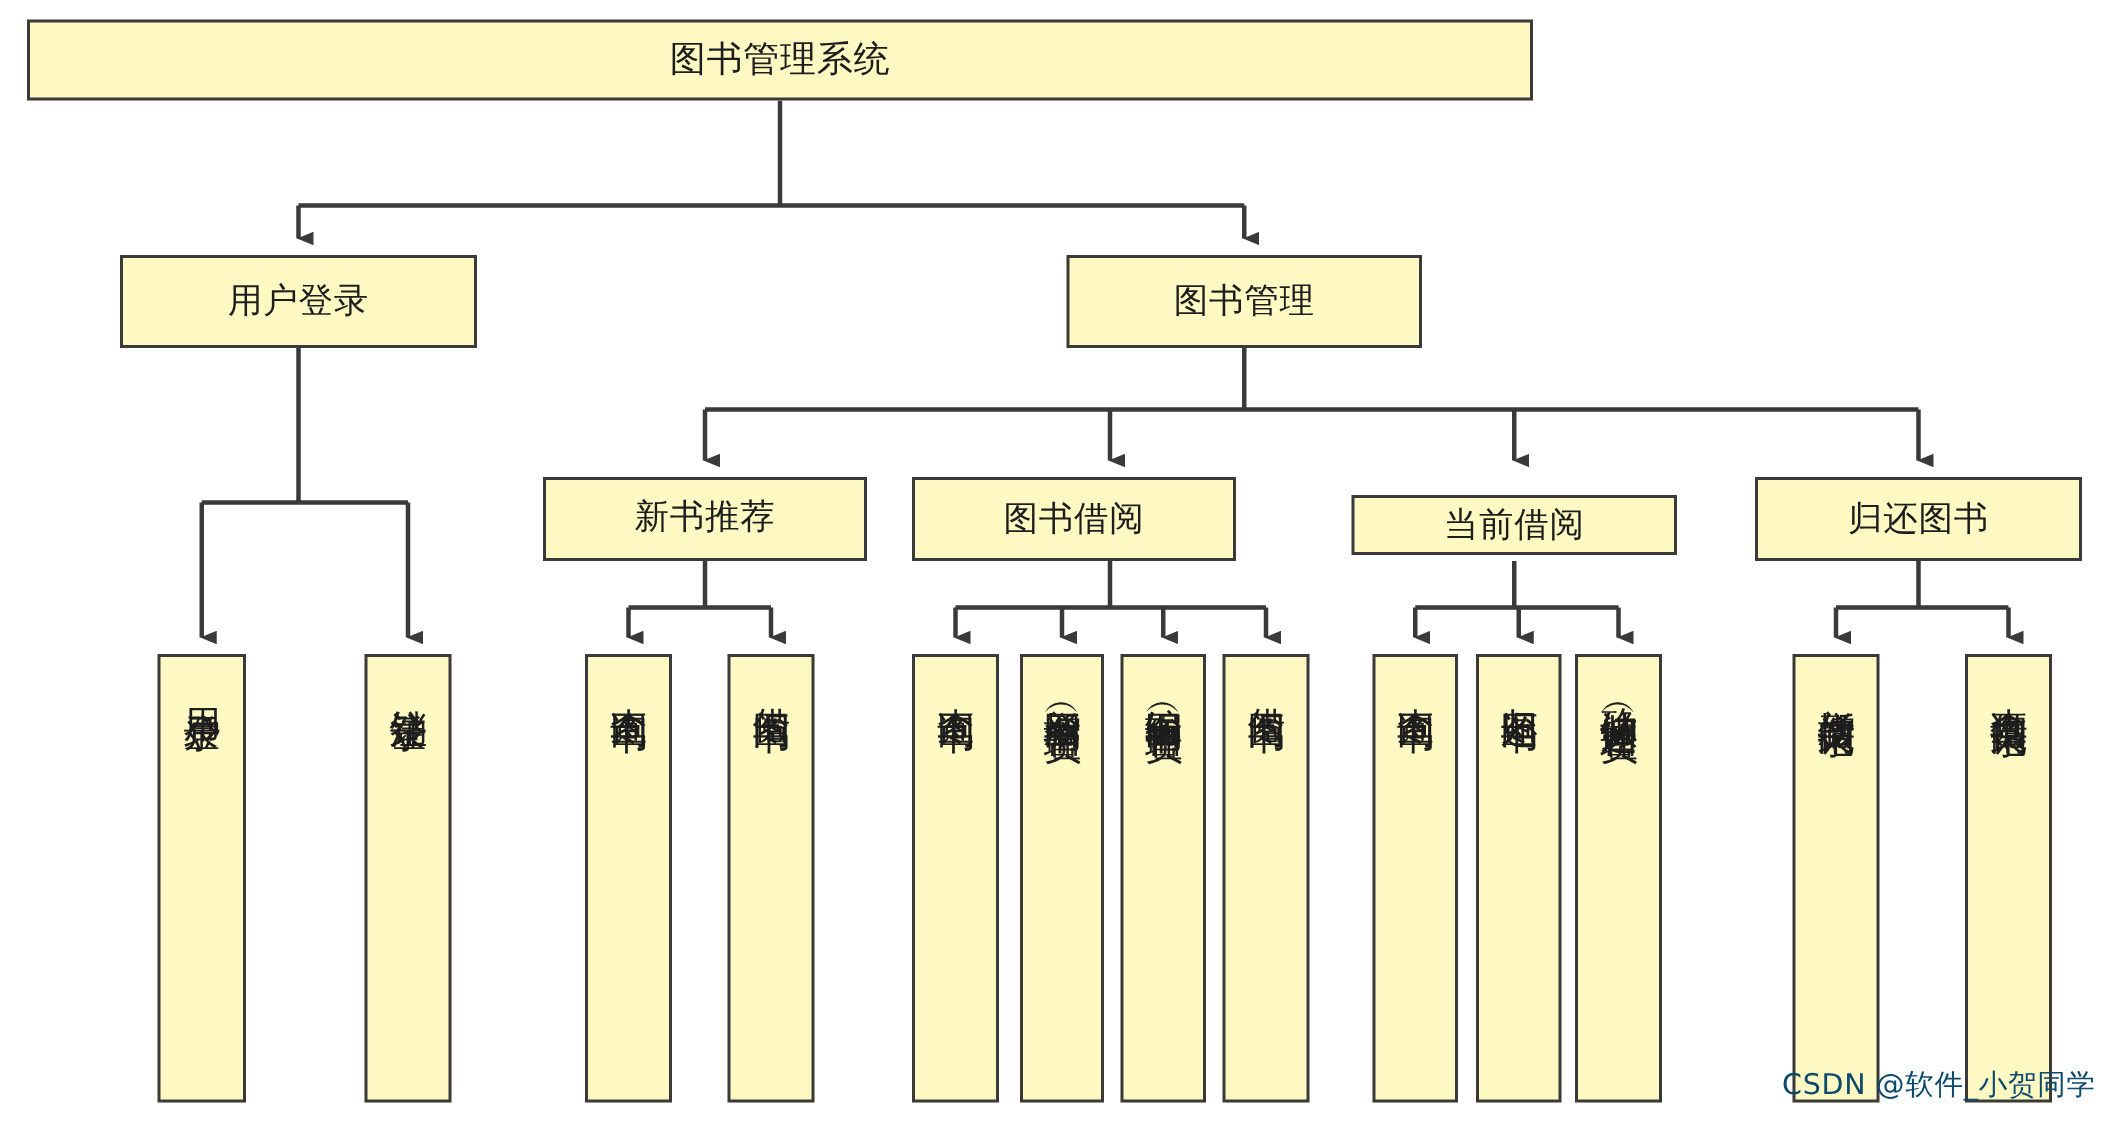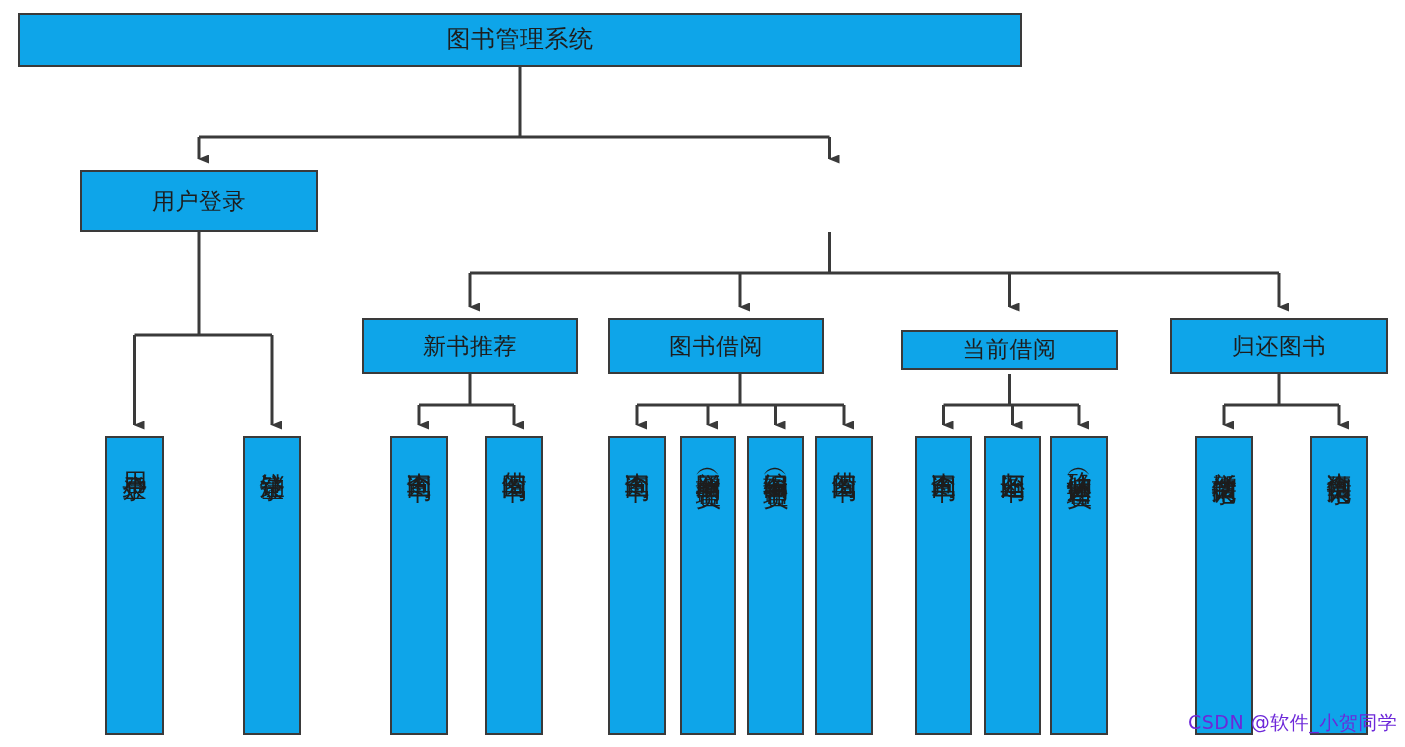--- a/index.html
+++ b/index.html
@@ -24,21 +24,21 @@
     left: 0;
     top: 0;
     width: 1405px;
     height: 747px;
     pointer-events: none;
   }
   .node {
     position: absolute;
     box-sizing: border-box;
     border: 2px solid #3a3a3a;
-    background: #0ea5e9;
+    background: #fef9c3;
     display: flex;
     align-items: center;
     justify-content: center;
     color: #1d1d1d;
   }
   .node .label {
     display: block;
     text-align: center;
     line-height: 1.08;
     letter-spacing: 0.5px;
@@ -58,21 +58,21 @@
     line-height: 1.02;
     letter-spacing: 2px;
     white-space: nowrap;
   }
   .node.root .label { font-size: 24px; }
   .watermark {
     position: absolute;
     left: 1188px;
     top: 710px;
     font-size: 19px;
-    color: #6d28d9;
+    color: #0c4a6e;
     letter-spacing: 0.5px;
     white-space: nowrap;
     user-select: none;
   }
 </style>
 </head>
 <body>
 
 <div id="diagram-root">
 
@@ -113,22 +113,25 @@
   </svg>
 
   <div class="node horiz root" style="left: 18px; top: 13px; width: 1004px; height: 54px;">
     <span class="label">图书管理系统</span>
   </div>
 
   <div class="node horiz" style="left: 80px; top: 170px; width: 238px; height: 62px;">
     <span class="label">用户登录</span>
   </div>
 
+  <div class="node horiz" style="left: 711px; top: 170px; width: 237px; height: 62px;">
+    <span class="label">图书管理</span>
+  </div>
 
-  <div class="node horiz" style="left: 362px; top: 318px; width: 216px; height: 56px;">
+  <div class="node horiz" style="left: 362px; top: 318px; width: 216px; height: 56px; font-family: Liberation Mono, monospace;">
     <span class="label">新书推荐</span>
   </div>
 
   <div class="node horiz" style="left: 608px; top: 318px; width: 216px; height: 56px;">
     <span class="label">图书借阅</span>
   </div>
 
   <div class="node horiz" style="left: 901px; top: 330px; width: 217px; height: 40px; font-family: Liberation Serif, serif;">
     <span class="label">当前借阅</span>
   </div>

